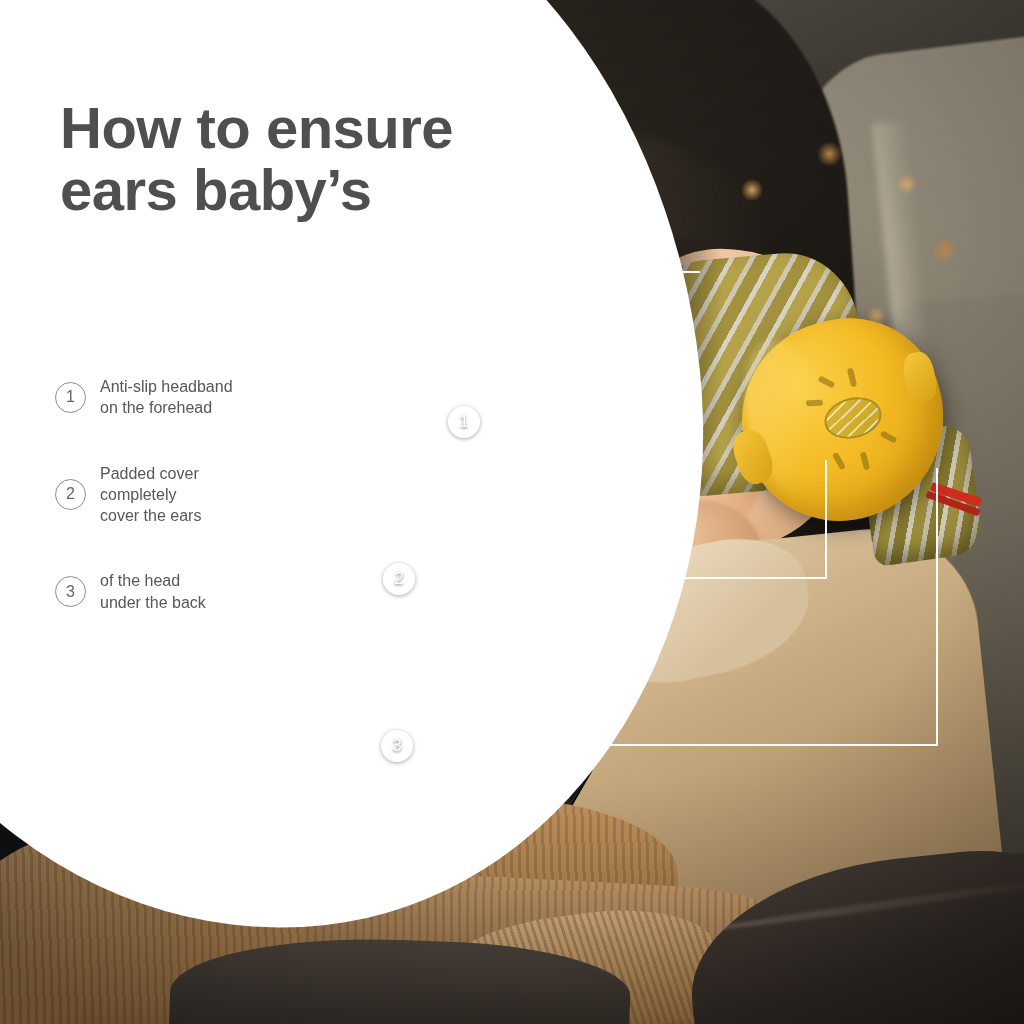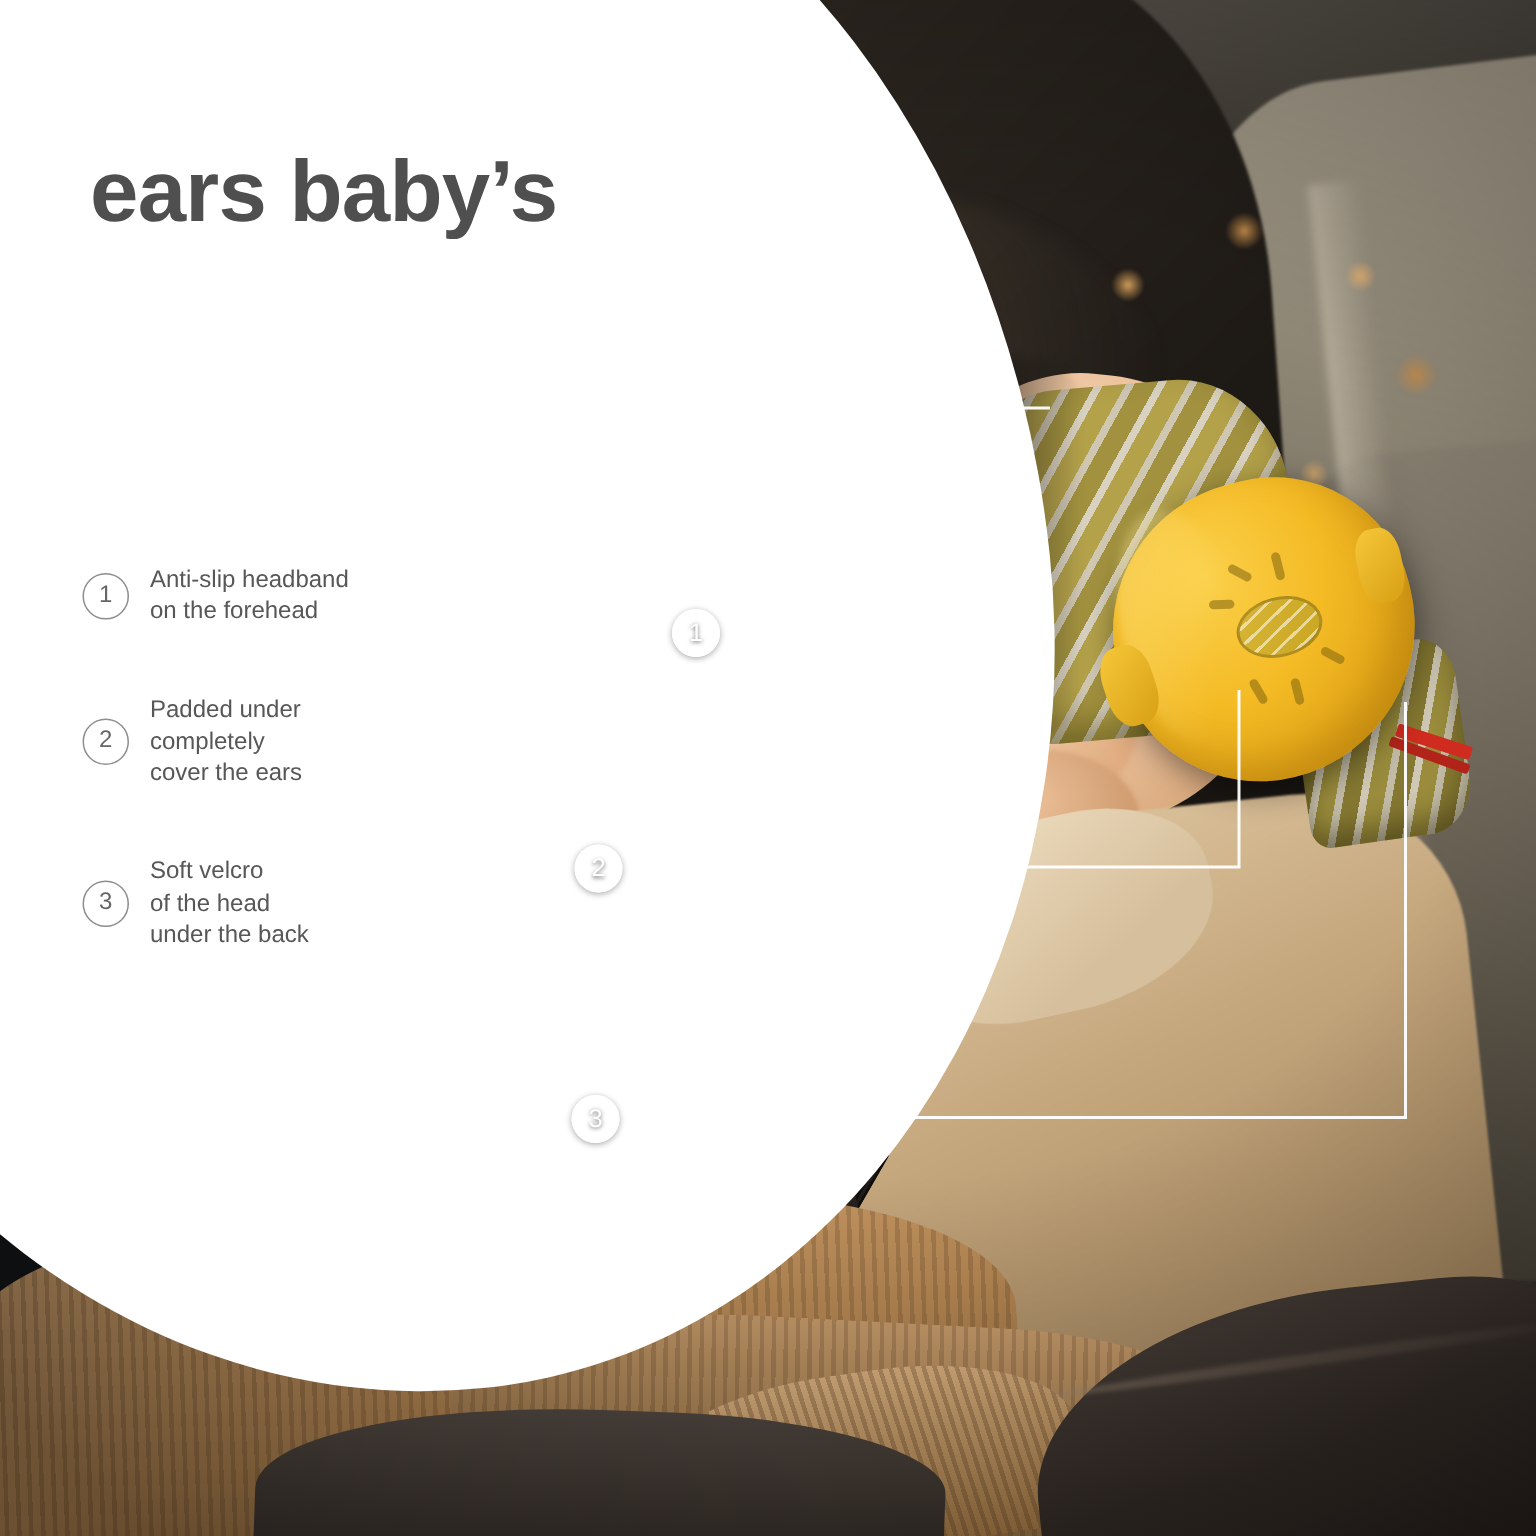--- a/index.html
+++ b/index.html
@@ -330,46 +330,46 @@
 
   <svg class="lines" width="1024" height="1024" viewBox="0 0 1024 1024">
     <polyline points="478,421 614,421 614,272 700,272" fill="none" stroke="#ffffff" stroke-width="2" opacity="0.95"></polyline>
     <polyline points="413,578 826,578 826,460" fill="none" stroke="#ffffff" stroke-width="2" opacity="0.95"></polyline>
     <polyline points="411,745 937,745 937,468" fill="none" stroke="#ffffff" stroke-width="2" opacity="0.95"></polyline>
   </svg>
 
   <div class="blob"></div>
 
   <h1 class="title">
+    <div>How to ensure</div>
     <div>ears baby’s</div>
   </h1>
 
   <div class="list">
 
     <div class="item">
       <div class="num">1</div>
       <div class="itext">
         <span>Anti-slip headband</span>
         <span>on the forehead</span>
       </div>
     </div>
 
     <div class="item">
       <div class="num">2</div>
       <div class="itext">
-        <span>Padded under</span>
+        <span>Padded cover</span>
         <span>completely</span>
         <span>cover the ears</span>
       </div>
     </div>
 
     <div class="item">
       <div class="num">3</div>
       <div class="itext">
-        <span>Soft velcro</span>
         <span>of the head</span>
         <span>under the back</span>
       </div>
     </div>
 
   </div>
 
   <div class="marker" style="left:448px;top:406px">1</div>
   <div class="marker" style="left:383px;top:563px">2</div>
   <div class="marker" style="left:381px;top:730px">3</div>

